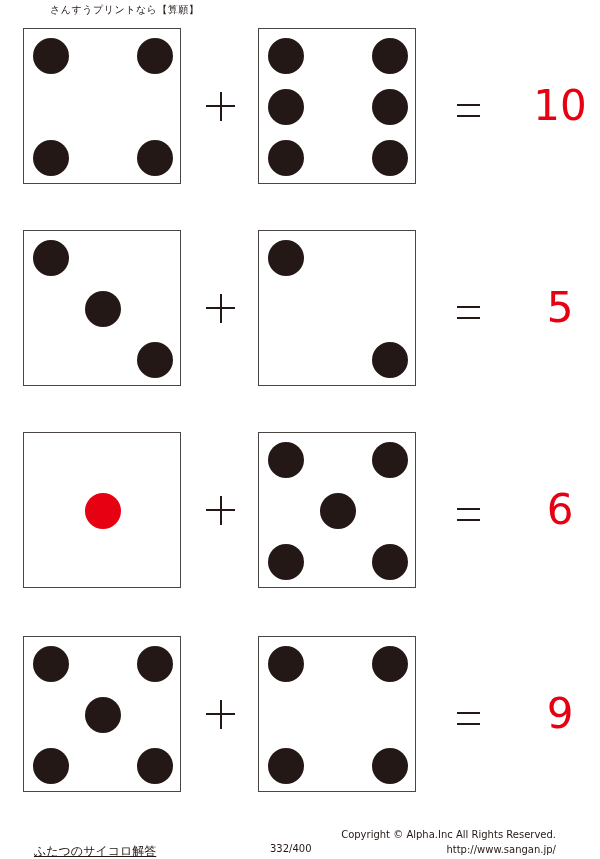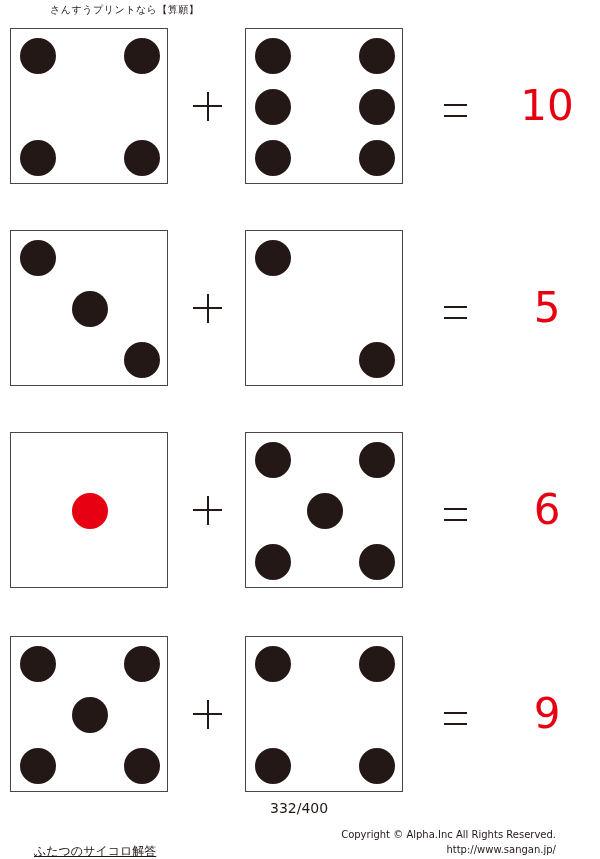--- a/index.html
+++ b/index.html
@@ -1,34 +1,34 @@
 <!DOCTYPE html>
 <html><head>
 <meta charset="utf-8">
 <style>
   html, body { margin: 0; padding: 0; background: #ffffff; }
   body { width: 600px; height: 859px; position: relative; overflow: hidden;
          font-family: "DejaVu Sans", sans-serif; color: #231815; }
   .header { position: absolute; left: 34px; top: 3px; font-size: 10px; color: #231815; letter-spacing: 0.5px; margin-left: 16px; }
-  .row { position: absolute; left: 3px; width: 528px; height: 156px; padding-left: 28px; }
+  .row { position: absolute; left: 16px; width: 528px; height: 156px; padding-left: 28px; }
   .die { position: absolute; width: 156px; height: 154px; border: 1.5px solid #4a4443; background: #fff; top: 0; }
   .die.left { left: 7px; }
   .die.right { left: 242px; }
   .pip { position: absolute; width: 36px; height: 36px; border-radius: 50%; background: #231815; transform: translate(-50%, -50%); }
   .pip.red { background: #e60012; }
   .plus { position: absolute; left: 190px; top: 64px; width: 29px; height: 29px; }
   .plus::before { content: ""; position: absolute; left: 0; top: 13px; width: 29px; height: 2px; background: #231815; }
   .plus::after { content: ""; position: absolute; left: 13.5px; top: 0; width: 2px; height: 29px; background: #231815; }
   .equals { position: absolute; left: 441px; top: 76px; width: 23px; height: 13px; }
   .equals::before { content: ""; position: absolute; left: 0; top: 0; width: 23px; height: 2px; background: #231815; }
   .equals::after { content: ""; position: absolute; left: 0; top: 11px; width: 23px; height: 2px; background: #231815; }
   .answer { position: absolute; left: 494px; width: 100px; top: 56px; height: 44px; text-align: center;
             font-family: "DejaVu Sans", sans-serif; font-weight: normal; font-size: 42px; line-height: 44px; color: #e60012; }
   .footer-left { position: absolute; left: 34px; top: 843px; font-size: 12px; color: #231815; text-decoration: underline; }
-  .footer-page { position: absolute; left: 270px; top: 800px; font-size: 14px; color: #231815; }
+  .footer-page { position: absolute; left: 270px; top: 843px; font-size: 10px; color: #231815; }
   .footer-copy { position: absolute; right: 44px; top: 829px; font-size: 10px; color: #231815; text-align: right; margin-left: 32px; }
   .footer-url { position: absolute; right: 44px; top: 844px; font-size: 10px; color: #231815; text-align: center; }
 </style>
 </head>
 <body>
 
 <div class="header">さんすうプリントなら【算願】</div>
 
 <div id="rows">
     <div class="row" style="top: 28px;">

